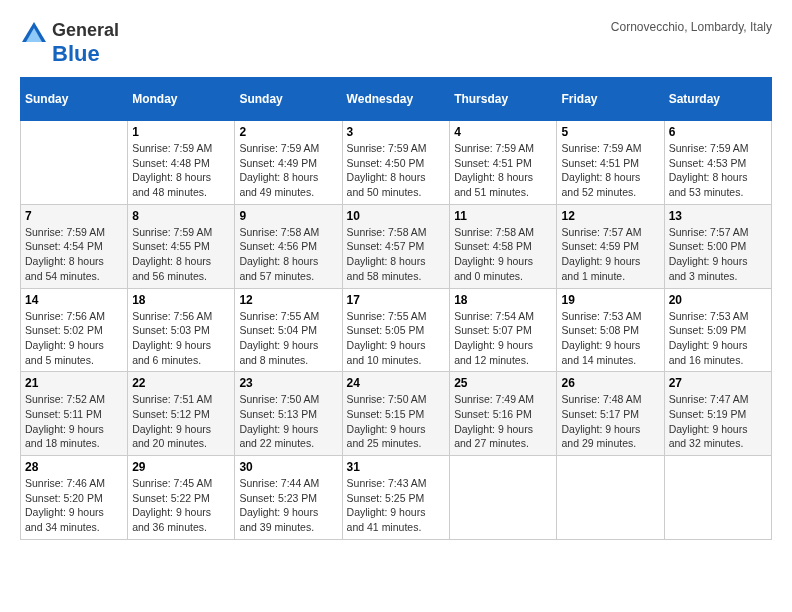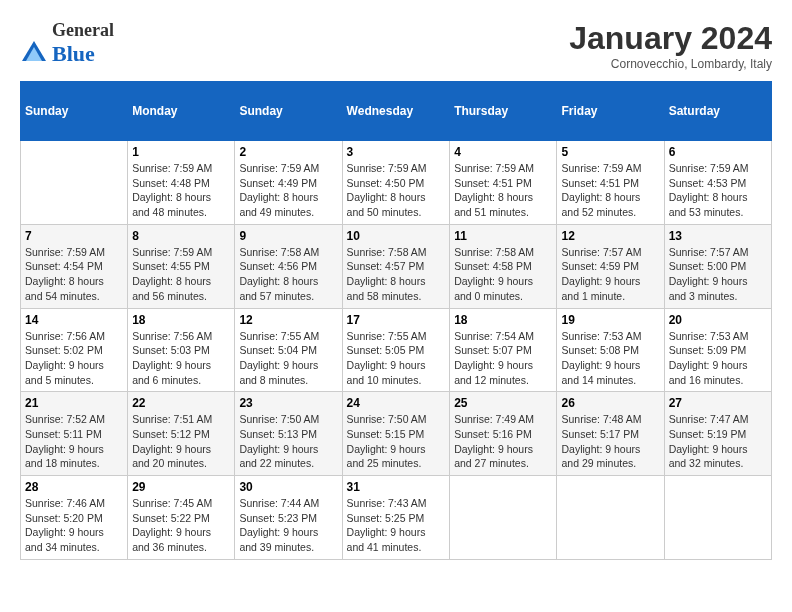--- a/index.html
+++ b/index.html
@@ -11,22 +11,21 @@
       padding: 20px;
     }
     .header-area {
       display: flex;
       justify-content: space-between;
       align-items: flex-start;
       margin-bottom: 10px;
     }
     .logo {
       display: flex;
-      align-items: flex-end;
-      font-family: Liberation Serif, serif;
+      align-items: flex-start;
     }
     .logo-text-general {
       font-size: 18px;
       font-weight: bold;
       color: #333;
     }
     .logo-text-blue {
       font-size: 22px;
       font-weight: bold;
       color: #1565c0;
@@ -49,21 +48,21 @@
       color: #555;
     }
     .calendar-table {
       width: 100%;
       border-collapse: collapse;
       font-size: 11px;
     }
     .calendar-table th {
       background-color: #1565c0;
       color: #fff;
-      padding: 22px 4px;
+      padding: 14px 4px;
       text-align: left;
       font-size: 12px;
       border: 1px solid #1565c0;
     }
     .calendar-table td {
       border: 1px solid #ccc;
       vertical-align: top;
       padding: 4px;
       width: 108px;
       min-height: 80px;
@@ -94,21 +93,20 @@
     <svg class="logo-icon" viewBox="0 0 28 28" xmlns="http://www.w3.org/2000/svg">
       <polygon points="14,2 26,22 2,22" fill="#1565c0"></polygon>
       <polygon points="14,8 22,22 6,22" fill="#90caf9"></polygon>
     </svg>
     <div>
       <span class="logo-text-general">General</span><br>
       <span class="logo-text-blue">Blue</span>
     </div>
   </div>
   <div class="title-area">
-    <div class="month-title">January 2024</div>
     <div class="location-title">Cornovecchio, Lombardy, Italy</div>
   </div>
 </div>
 
 <table class="calendar-table">
   <thead>
     <tr id="days-header">
     <th>Sunday</th>
         <th>Monday</th>
         <th>Sunday</th>

